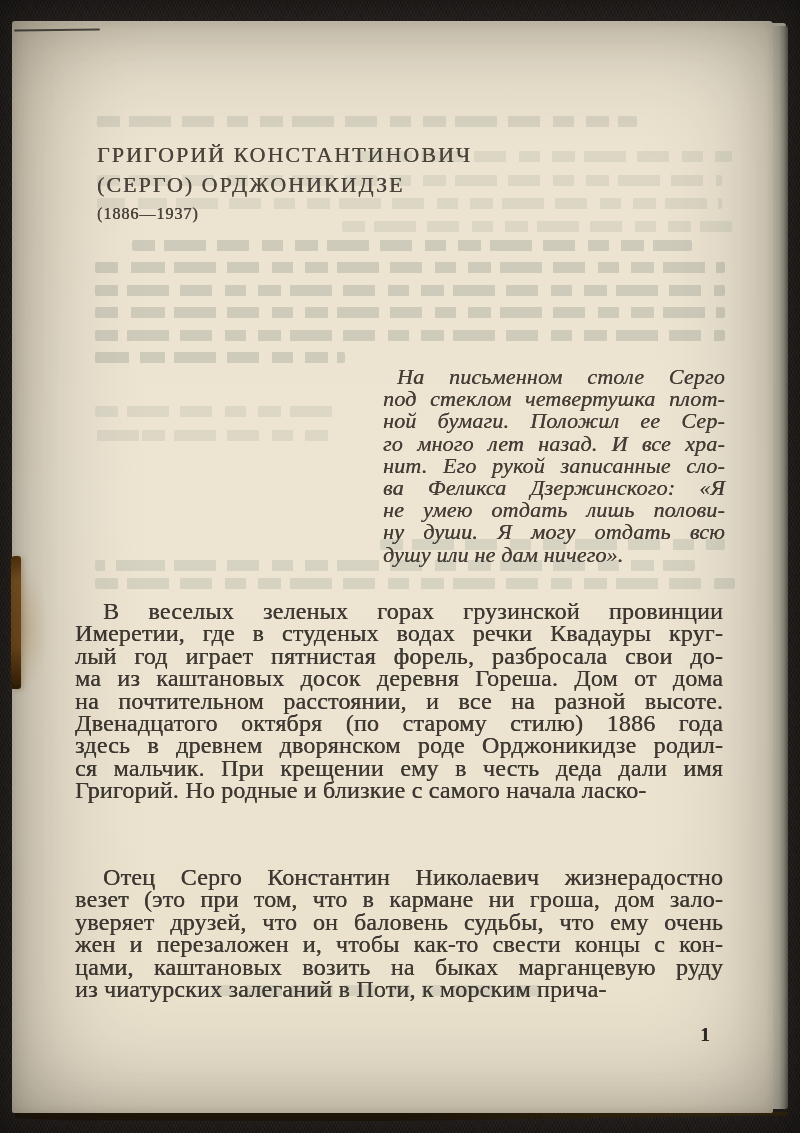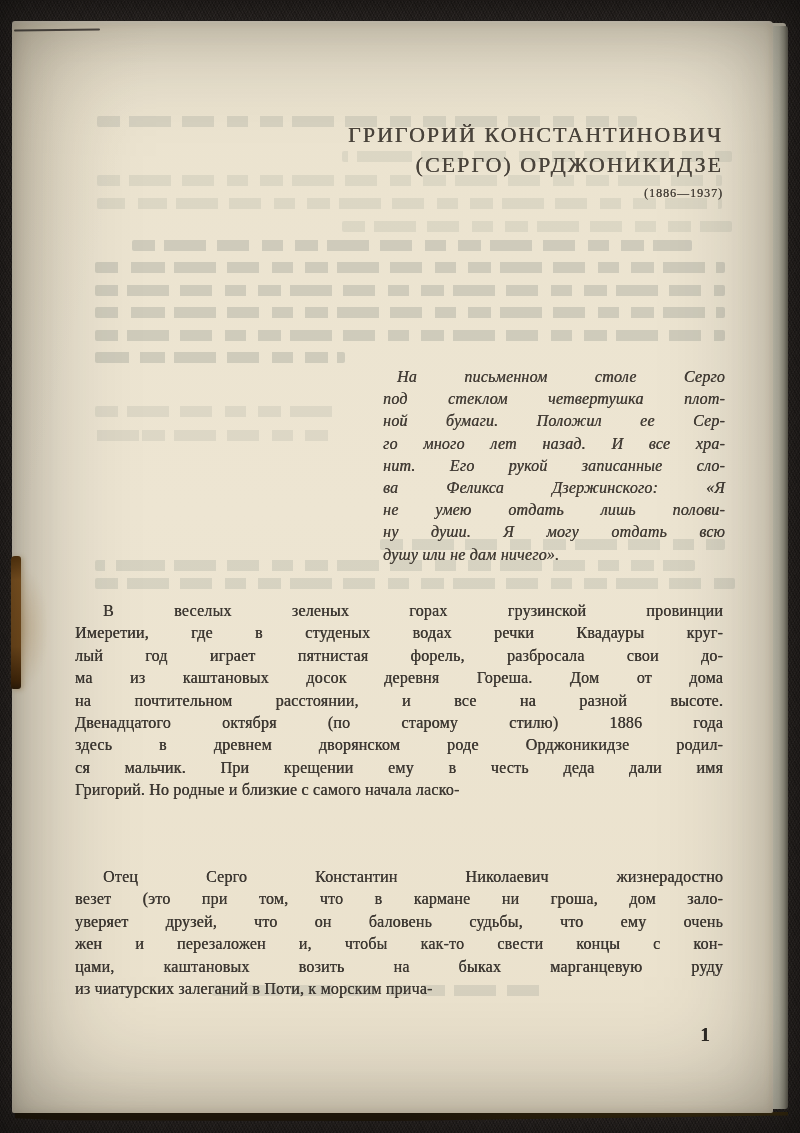--- a/index.html
+++ b/index.html
@@ -70,41 +70,41 @@
       currentColor 32px 74px, transparent 74px 85px,
       currentColor 85px 117px, transparent 117px 130px,
       currentColor 130px 151px, transparent 151px 163px);
   }
   .ghost.alt{background-position:47px 0;}
   .ghost.faint{opacity:.16;}
   .ghost.soft{opacity:.22;}
   
   .content{position:absolute;left:0;top:0;width:100%;height:100%;z-index:3;filter:blur(.2px);}
   .title-block{
-    position:absolute;left:63px;top:99px;width:648px;
-    text-align:right;padding-left:22px;box-sizing:border-box;
+    position:absolute;left:63px;top:119px;width:648px;
+    text-align:left;padding-left:22px;box-sizing:border-box;
     color:#4a443c;
   }
   .title-line{
     font-size:22px;line-height:29.5px;letter-spacing:2px;
     text-shadow:.3px 0 0 currentColor;
   }
   .title-years{
-    font-size:12px;line-height:29px;letter-spacing:1px;
+    font-size:16px;line-height:29px;letter-spacing:1px;
     text-shadow:.3px 0 0 currentColor;
   }
   .epigraph{
     position:absolute;left:371px;top:345px;width:342px;
-    font-style:italic;font-size:16px;line-height:22.2px;
+    font-style:italic;font-size:22px;line-height:22.2px;
     color:#443e37;text-shadow:.3px 0 0 currentColor;letter-spacing:.2px;
   }
   .epigraph .line:first-child{text-indent:14px;}
   .para{
     position:absolute;left:63px;width:648px;
-    font-size:16px;line-height:22.4px;color:#3e3933;
+    font-size:24px;line-height:22.4px;color:#3e3933;
     text-shadow:.35px 0 0 currentColor;letter-spacing:.2px;
   }
   .para .line:first-child{text-indent:28px;}
   .p1{top:579px;}
   .p2{top:845px;}
   .justified .line{text-align:justify;text-align-last:justify;}
   .justified .line:last-child{text-align-last:left;}
   .page-number{
     position:absolute;left:678px;top:1003px;width:30px;
     font-size:19px;font-weight:bold;color:#2f2b26;text-align:center;

